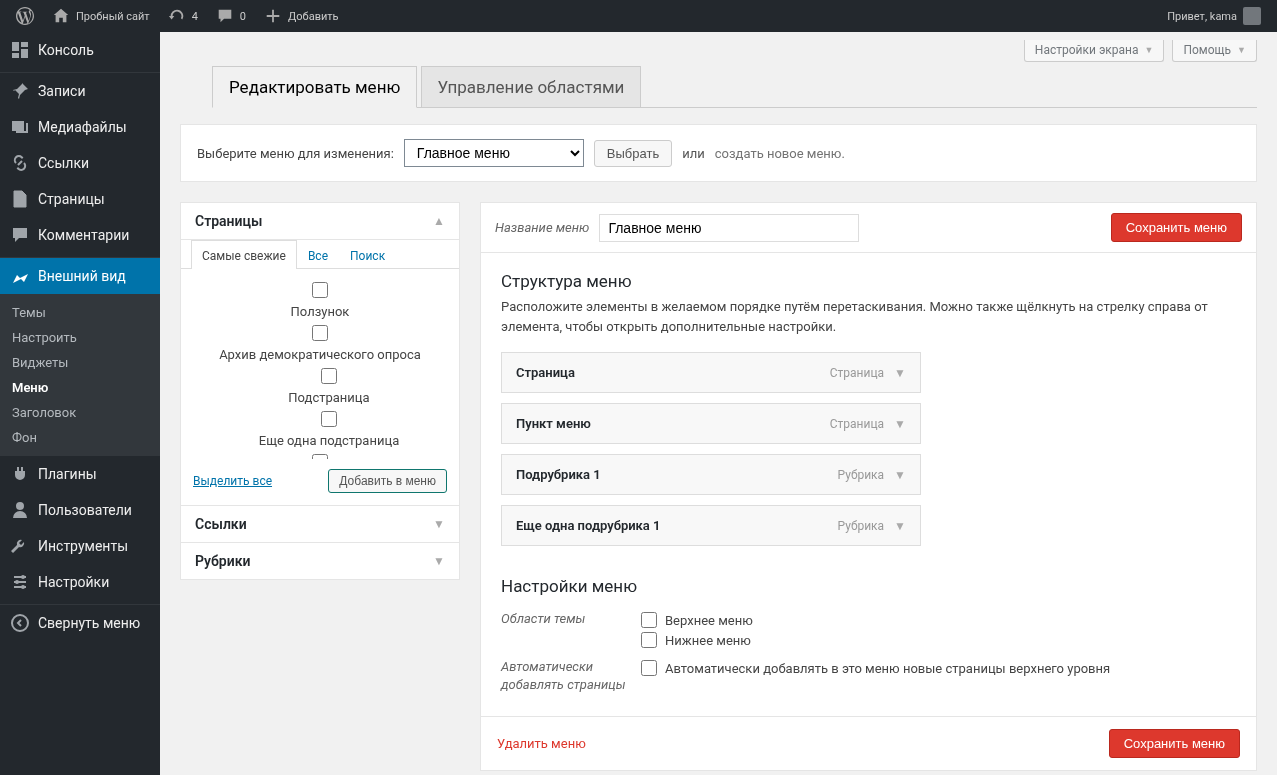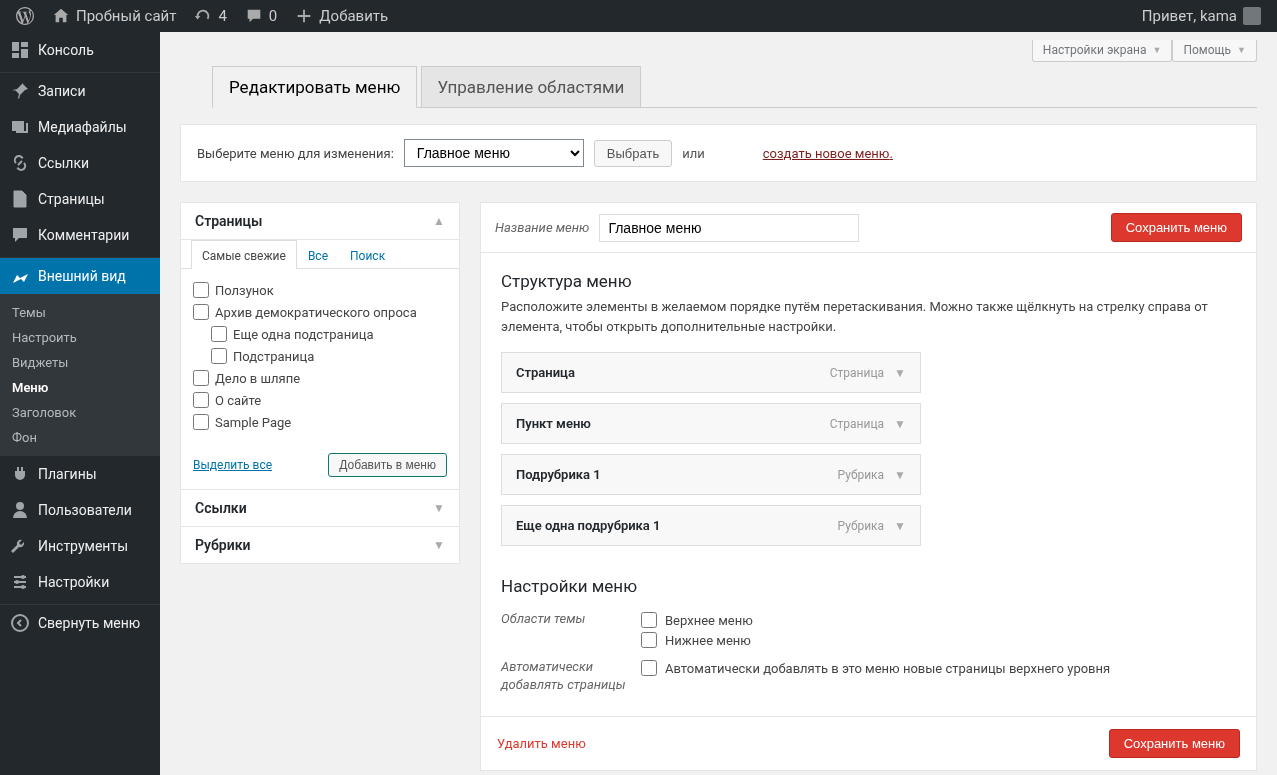--- a/index.html
+++ b/index.html
@@ -1,19 +1,19 @@
 <!DOCTYPE html>
 <html><head>
 <meta charset="utf-8">
 <style>
 * { margin: 0; padding: 0; box-sizing: border-box; }
 body { font-family: -apple-system, BlinkMacSystemFont, "Segoe UI", Roboto, "Helvetica Neue", Arial, sans-serif; font-size: 13px; color: #444; background: #f1f1f1; }
 
 
-.adminbar { height: 32px; background: #23282d; color: #eee; display: flex; align-items: center; padding: 0 8px; font-size: 15px; justify-content: space-between; }
+.adminbar { height: 32px; background: #23282d; color: #eee; display: flex; align-items: center; padding: 0 8px; font-size: 11px; justify-content: space-between; }
 .adminbar-left, .adminbar-right { display: flex; align-items: center; gap: 2px; }
 .adminbar .item { display: inline-flex; align-items: center; padding: 0 8px; height: 32px; color: #ccc; cursor: pointer; gap: 6px; }
 .adminbar svg { width: 18px; height: 18px; fill: #aaa; }
 .adminbar .avatar { width: 18px; height: 18px; background: #72777c; border-radius: 2px; }
 
 
 .wrap { display: flex; min-height: calc(100vh - 32px); }
 .sidebar { width: 160px; background: #23282d; color: #eee; flex-shrink: 0; }
 .content { flex: 1; padding: 0; }
 
@@ -23,49 +23,49 @@
 .menu-item.current::after { content: ""; position: absolute; right: -8px; top: 50%; margin-top: -8px; border: 8px solid transparent; border-right-color: #f1f1f1; }
 .menu-item svg { width: 20px; height: 20px; fill: #a0a5aa; flex-shrink: 0; }
 .menu-item.current svg { fill: #fff; }
 .submenu { background: #32373c; padding: 6px 0; }
 .submenu .sub-item { padding: 5px 12px; color: #b4b9be; cursor: pointer; font-size: 13px; }
 .submenu .sub-item.current { color: #fff; font-weight: 600; }
 .menu-sep { border-top: 1px solid #32373c; margin: 4px 0 0 0; }
 
 
 .content-inner { padding: 0 20px 20px 20px; }
-.top-right-buttons { display:flex; justify-content:flex-end; padding: 8px 20px 0 0; align-items: center;}
+.top-right-buttons { display:flex; justify-content:flex-end; gap: 8px; padding: 8px 20px 0 0; align-items: center;}
 .screen-btn { background: #f7f7f7; border: 1px solid #ccc; border-top: none; padding: 3px 10px 4px 10px; color: #72777c; font-size: 12px; cursor: pointer; border-bottom-left-radius: 3px; border-bottom-right-radius: 3px; display: inline-flex; align-items: center; gap: 6px; }
 .screen-btn .tri { font-size: 9px; color: #aaa; }
 
 .nav-tabs { border-bottom: 1px solid #ccc; margin-bottom: 0; padding-top: 4px; margin-left: 32px; }
 .nav-tab { display: inline-block; padding: 10px 16px; font-size: 17px; color: #555; background: #e5e5e5; border: 1px solid #ccc; border-bottom: none; margin-bottom: -1px; cursor: pointer; }
 .nav-tab.active { background: #f1f1f1; border-bottom: 1px solid #f1f1f1; color: #000; }
 
 .menu-select-bar { background: #fff; border: 1px solid #e5e5e5; padding: 14px 16px; margin-top: 16px; display: flex; align-items: center; gap: 10px; font-size: 13px; }
 .menu-select-bar select { height: 28px; border: 1px solid #7e8993; background: #fff; padding: 0 24px 0 8px; font-size: 14px; min-width: 180px; }
 .menu-select-bar .button { background: #f7f7f7; border: 1px solid #ccc; padding: 5px 12px; cursor: pointer; border-radius: 3px; font-size: 13px; color: #555; }
-.menu-select-bar .link { color: #7f1d1d; text-decoration: underline; cursor: pointer; margin-left: 48px; }
+.menu-select-bar .link { color: #737373; cursor: pointer; }
 .menu-select-bar .or { color: #555; }
 
 .columns { display: flex; gap: 20px; margin-top: 20px; align-items: flex-start; }
 .col-left { width: 280px; flex-shrink: 0; }
 .col-right { flex: 1; }
 
 
 .accordion { background: #fff; border: 1px solid #e5e5e5; margin-bottom: 0; }
 .acc-head { padding: 10px 14px; font-size: 14px; font-weight: 600; border-top: 1px solid #e5e5e5; cursor: pointer; display: flex; justify-content: space-between; align-items: center; color: #23282d; }
 .acc-head:first-child { border-top: none; }
 .acc-head .tri { color: #aaa; font-size: 12px; }
 .acc-body { padding: 0 0 12px 0; border-top: 1px solid #e5e5e5; }
 .inner-tabs { border-bottom: 1px solid #ddd; padding: 0 10px; display: flex; gap: 0; }
 .inner-tab { padding: 8px 10px 6px 10px; font-size: 12px; color: #0073aa; cursor: pointer; border: 1px solid transparent; border-bottom: none; margin-bottom: -1px; }
 .inner-tab.active { border-color: #ddd; background: #fff; color: #444; }
 .page-list { max-height: 190px; overflow-y: scroll; padding: 10px 12px; border: none; }
-.page-list .row { display: flex; align-items: center; gap: 6px; padding: 3px 0; font-size: 13px; color: #444; }
+.page-list .row { display: flex; align-items: center; gap: 6px; padding: 3px 0; font-size: 13px; color: #444; flex-direction: column; }
 .page-list .row.indent { padding-left: 18px; }
 .page-list input[type=checkbox] { width: 16px; height: 16px; cursor: pointer; }
 .acc-footer { display: flex; justify-content: space-between; align-items: center; padding: 0 12px; margin-top: 10px; }
 .acc-footer .link { color: #0073aa; font-size: 12px; text-decoration: underline; cursor: pointer; }
 .acc-footer .button { background: #f7f7f7; border: 1px solid #0f766e; padding: 4px 10px; cursor: pointer; border-radius: 3px; font-size: 12px; color: #555; }
 
 
 .menu-edit { background: #fff; border: 1px solid #e5e5e5; }
 .menu-header { padding: 10px 14px; border-bottom: 1px solid #e5e5e5; display: flex; align-items: center; justify-content: space-between; background: #fff; }
 .menu-header-left { display: flex; align-items: center; gap: 10px; }
@@ -279,25 +279,25 @@
                 <div class="row">
                     <input type="checkbox" style="">
                     <span>Ползунок</span>
                   </div>
                 <div class="row">
                     <input type="checkbox" style="">
                     <span>Архив демократического опроса</span>
                   </div>
                 <div class="row indent">
                     <input type="checkbox" style="">
+                    <span>Подстраница</span>
+                  </div>
+                <div class="row indent">
+                    <input type="checkbox" style="">
                     <span>Еще одна подстраница</span>
-                  </div>
-                <div class="row indent">
-                    <input type="checkbox" style="">
-                    <span>Подстраница</span>
                   </div>
                 <div class="row">
                     <input type="checkbox" style="">
                     <span>Дело в шляпе</span>
                   </div>
                 <div class="row">
                     <input type="checkbox" style="">
                     <span>О сайте</span>
                   </div>
                 <div class="row">

